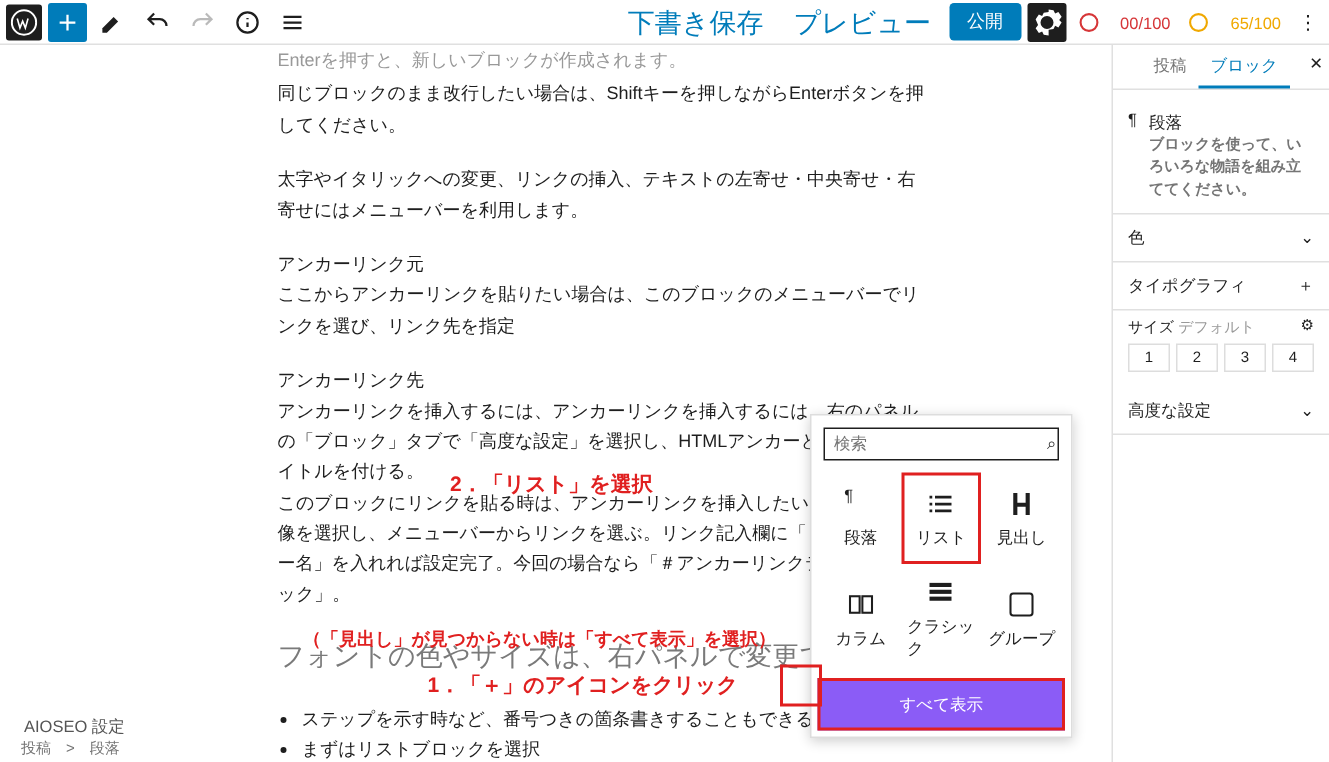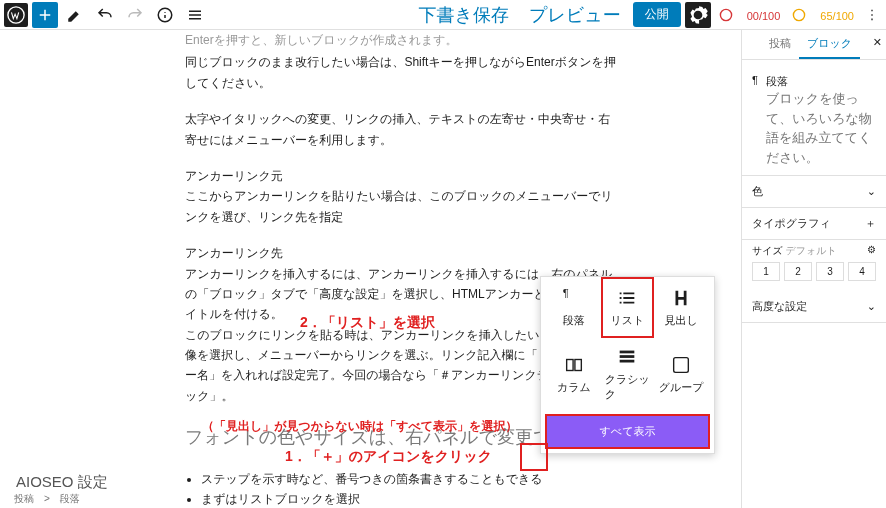--- a/index.html
+++ b/index.html
@@ -27,34 +27,34 @@
 .ann1 { position: absolute; left: 285px; top: 448px; font-size: 14px; }
 .ann2 { position: absolute; left: 300px; top: 314px; font-size: 14px; }
 .ann3 { position: absolute; left: 202px; top: 418px; font-size: 12px; }
 .sidebar { width: 145px; border-left: 1px solid #e0e0e0; font-size: 11px; padding: 0; position: relative; }
 .sb-tabs { display: flex; border-bottom: 1px solid #e0e0e0; margin-bottom: 6px; justify-content: flex-end; padding-right: 4px; }
 .sb-tab { padding: 6px 8px; color: #757575; }
 .sb-tab.active { color: #007cba; border-bottom: 2px solid #007cba; }
 .sb-close { position: absolute; right: 4px; top: 6px; }
 .sb-section { padding: 8px 10px; border-bottom: 1px solid #e0e0e0; display: flex; justify-content: space-between; align-items: center; }
 .sb-blocktype { display: flex; align-items: flex-start; gap: 8px; padding: 8px 10px; border-bottom: 1px solid #e0e0e0; }
-.sb-blocktype .desc { font-size: 13px; color: #757575; line-height: 1.5; }
+.sb-blocktype .desc { font-size: 10px; color: #757575; line-height: 1.5; font-weight: bold; }
 .size-btns { display: flex; gap: 4px; padding: 4px 10px 10px; }
 .size-btn { border: 1px solid #ddd; flex: 1; text-align: center; padding: 3px 0; font-size: 10px; }
 .size-hdr { display: flex; justify-content: space-between; padding: 4px 10px 0; font-size: 10px; }
 .popover { position: absolute; left: 540px; top: 276px; width: 175px; background: #fff; border: 1px solid #ddd; box-shadow: 0 2px 8px rgba(0,0,0,.2); font-size: 11px; }
 .pop-search { display: flex; border: 1px solid #1e1e1e; margin: 8px; padding: 4px 6px; }
 .pop-search input { border: 0; flex: 1; outline: none; font-size: 11px; }
 .pop-grid { display: grid; grid-template-columns: repeat(3,1fr); gap: 0; padding: 0 6px; }
 .pop-item { display: flex; flex-direction: column; align-items: center; justify-content: center; padding: 8px 4px; gap: 4px; }
 .pop-item.selected { border: 2px solid #e02020; }
 .pop-item svg, .pop-item .ico { width: 22px; height: 22px; }
 .pop-all { background: #8b5cf6; color: #fff; text-align: center; padding: 8px 0; margin: 4px; border: 2px solid #e02020; }
 .red-box-add { position: absolute; border: 2px solid #e02020; width: 28px; height: 28px; left: 520px; top: 443px; pointer-events: none; }
-.bottom-bar { position: absolute; bottom: 16px; left: 16px; font-size: 15px; color: #555; }
+.bottom-bar { position: absolute; bottom: 16px; left: 16px; font-size: 11px; color: #555; }
 .breadcrumb { position: absolute; bottom: 2px; left: 14px; font-size: 10px; color: #757575; }
 </style>
 </head>
 <body>
 
 <div class="topbar">
   <div class="logo">
       <svg viewBox="0 0 20 20">
         <circle cx="10" cy="10" r="9" fill="none" stroke="#fff" stroke-width="1.5"></circle>
         <path d="M5 7l2 7 2-5 2 5 2-7" fill="none" stroke="#fff" stroke-width="1.2"></path>
@@ -163,20 +163,24 @@
       <div class="size-btn">4</div>
     </div>
     <div class="sb-section">
       <span>高度な設定</span>
         <span>⌄</span>
     </div>
   </div>
 </div>
 
 <div class="popover">
+  <div class="pop-search">
+    <input placeholder="検索" style="">
+    <span>⌕</span>
+  </div>
   <div class="pop-grid">
     <div class="pop-item">
         <span class="ico">¶</span>
         <span>段落</span>
       </div>
     <div class="pop-item selected">
         <svg viewBox="0 0 24 24" fill="currentColor">
           <path d="M4 6h2v2H4zm4 0h12v2H8zM4 11h2v2H4zm4 0h12v2H8zM4 16h2v2H4zm4 0h12v2H8z"></path>
         </svg>
         <span>リスト</span>

